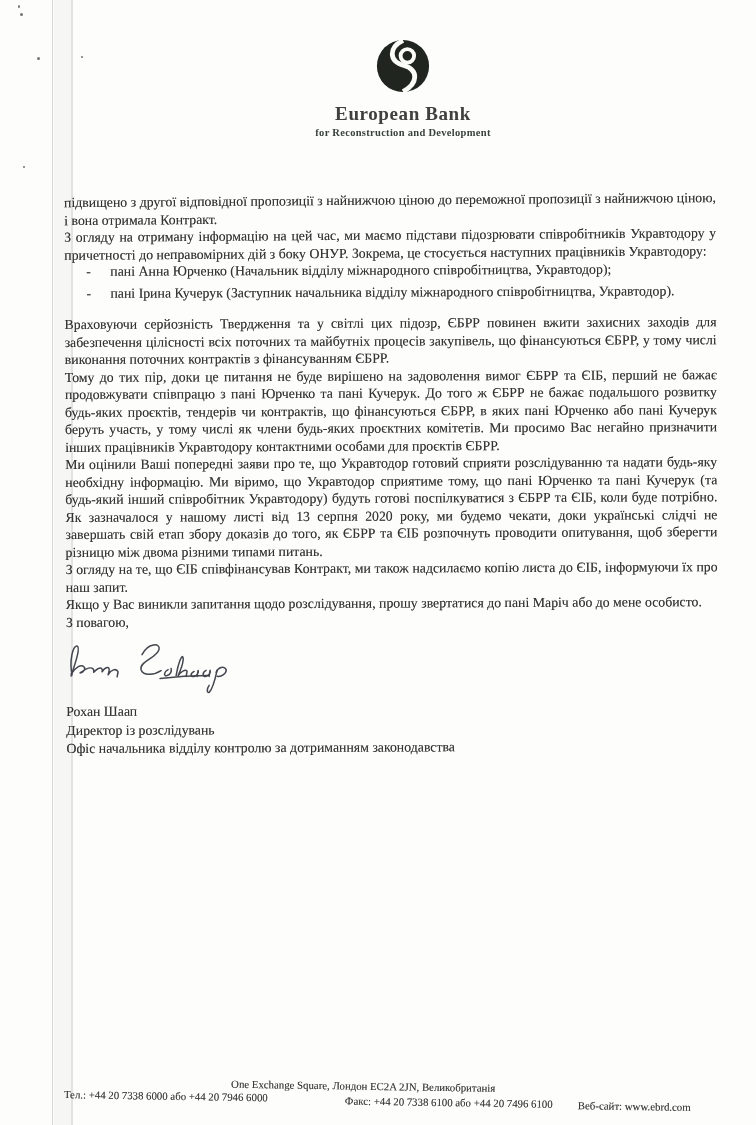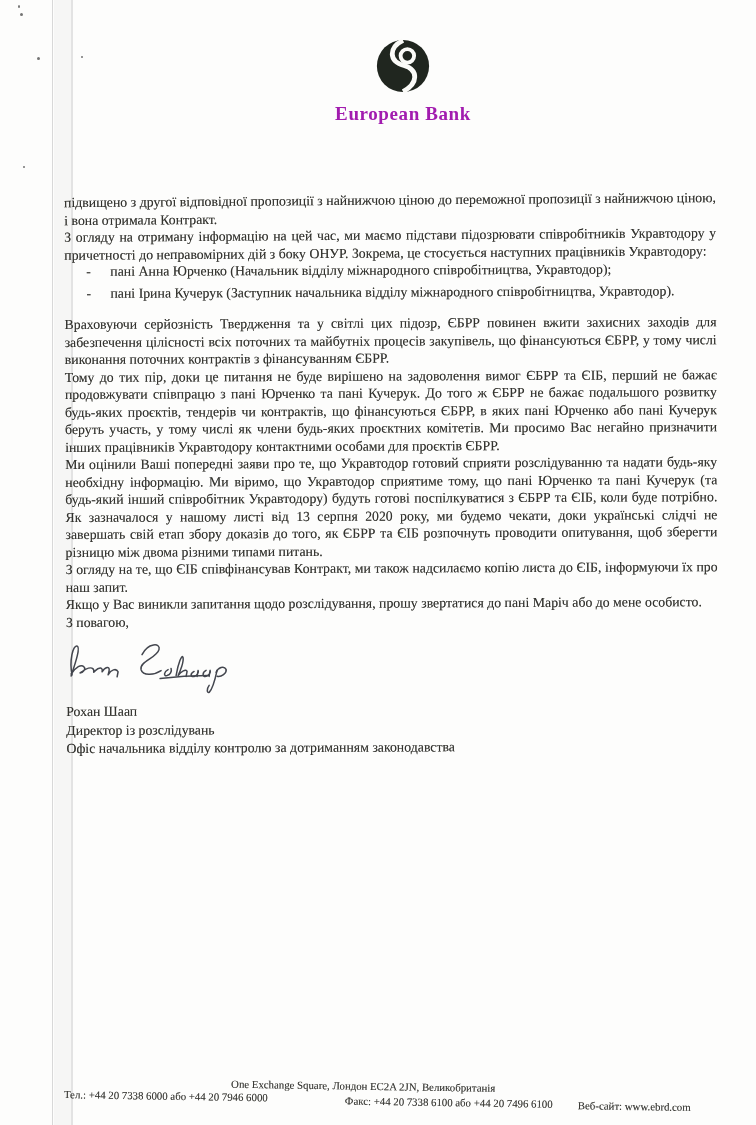--- a/index.html
+++ b/index.html
@@ -20,21 +20,21 @@
   .speck.s1{left:18px;top:5px;width:2px;height:3px;}
   .speck.s2{left:20px;top:13px;width:3px;height:3px;}
   .speck.s3{left:37px;top:57px;width:3px;height:3px;}
   .speck.s4{left:81px;top:56px;width:2px;height:2px;}
   .speck.s5{left:23px;top:166px;width:2px;height:2px;}
 
   
   .header{position:absolute;left:403px;top:36px;transform:translateX(-50%);text-align:center;width:320px;}
   .logo-mark{display:block;margin:0 auto 8px auto;}
   .logo-title{
-    font-weight:bold;font-size:19px;letter-spacing:.6px;color:#a21caf;
+    font-weight:bold;font-size:19px;letter-spacing:.6px;color:#404040;
     line-height:20px;
   }
   .logo-subtitle{
     font-weight:bold;font-size:10.5px;letter-spacing:.3px;color:#39413b;
     line-height:13px;margin-top:2px;
   }
 
   
   .letter{
     position:absolute;left:64px;top:193px;width:652px;
@@ -85,20 +85,21 @@
   <div class="speck s4"></div>
   <div class="speck s5"></div>
 
   <div class="header">
     <svg class="logo-mark" width="58" height="60" viewBox="0 0 60 62" aria-hidden="true">
       <circle cx="30" cy="31" r="27" fill="#20261f"></circle>
       <path d="M30,4.5 C15,12 15,26 31,30.5 C46,35 46,49 30,57.5" stroke="#fbfbf8" stroke-width="5" fill="none"></path>
       <circle cx="34.5" cy="20.5" r="7" fill="#20261f" stroke="#fbfbf8" stroke-width="4"></circle>
     </svg>
     <div class="logo-title">European Bank</div>
+    <div class="logo-subtitle">for Reconstruction and Development</div>
   </div>
 
   <div class="letter">
     <p class="p1">підвищено з другої відповідної пропозиції з найнижчою ціною до переможної пропозиції з найнижчою ціною, і вона отримала Контракт.</p>
     <p class="p2">З огляду на отриману інформацію на цей час, ми маємо підстави підозрювати співробітників Укравтодору у причетності до неправомірних дій з боку ОНУР. Зокрема, це стосується наступних працівників Укравтодору:</p>
 
     <div class="bullet-list">
       <div class="bullet-item">
         <span class="bullet-dash">-</span>
         <span class="bullet-text">пані Анна Юрченко (Начальник відділу міжнародного співробітництва, Укравтодор);</span>

